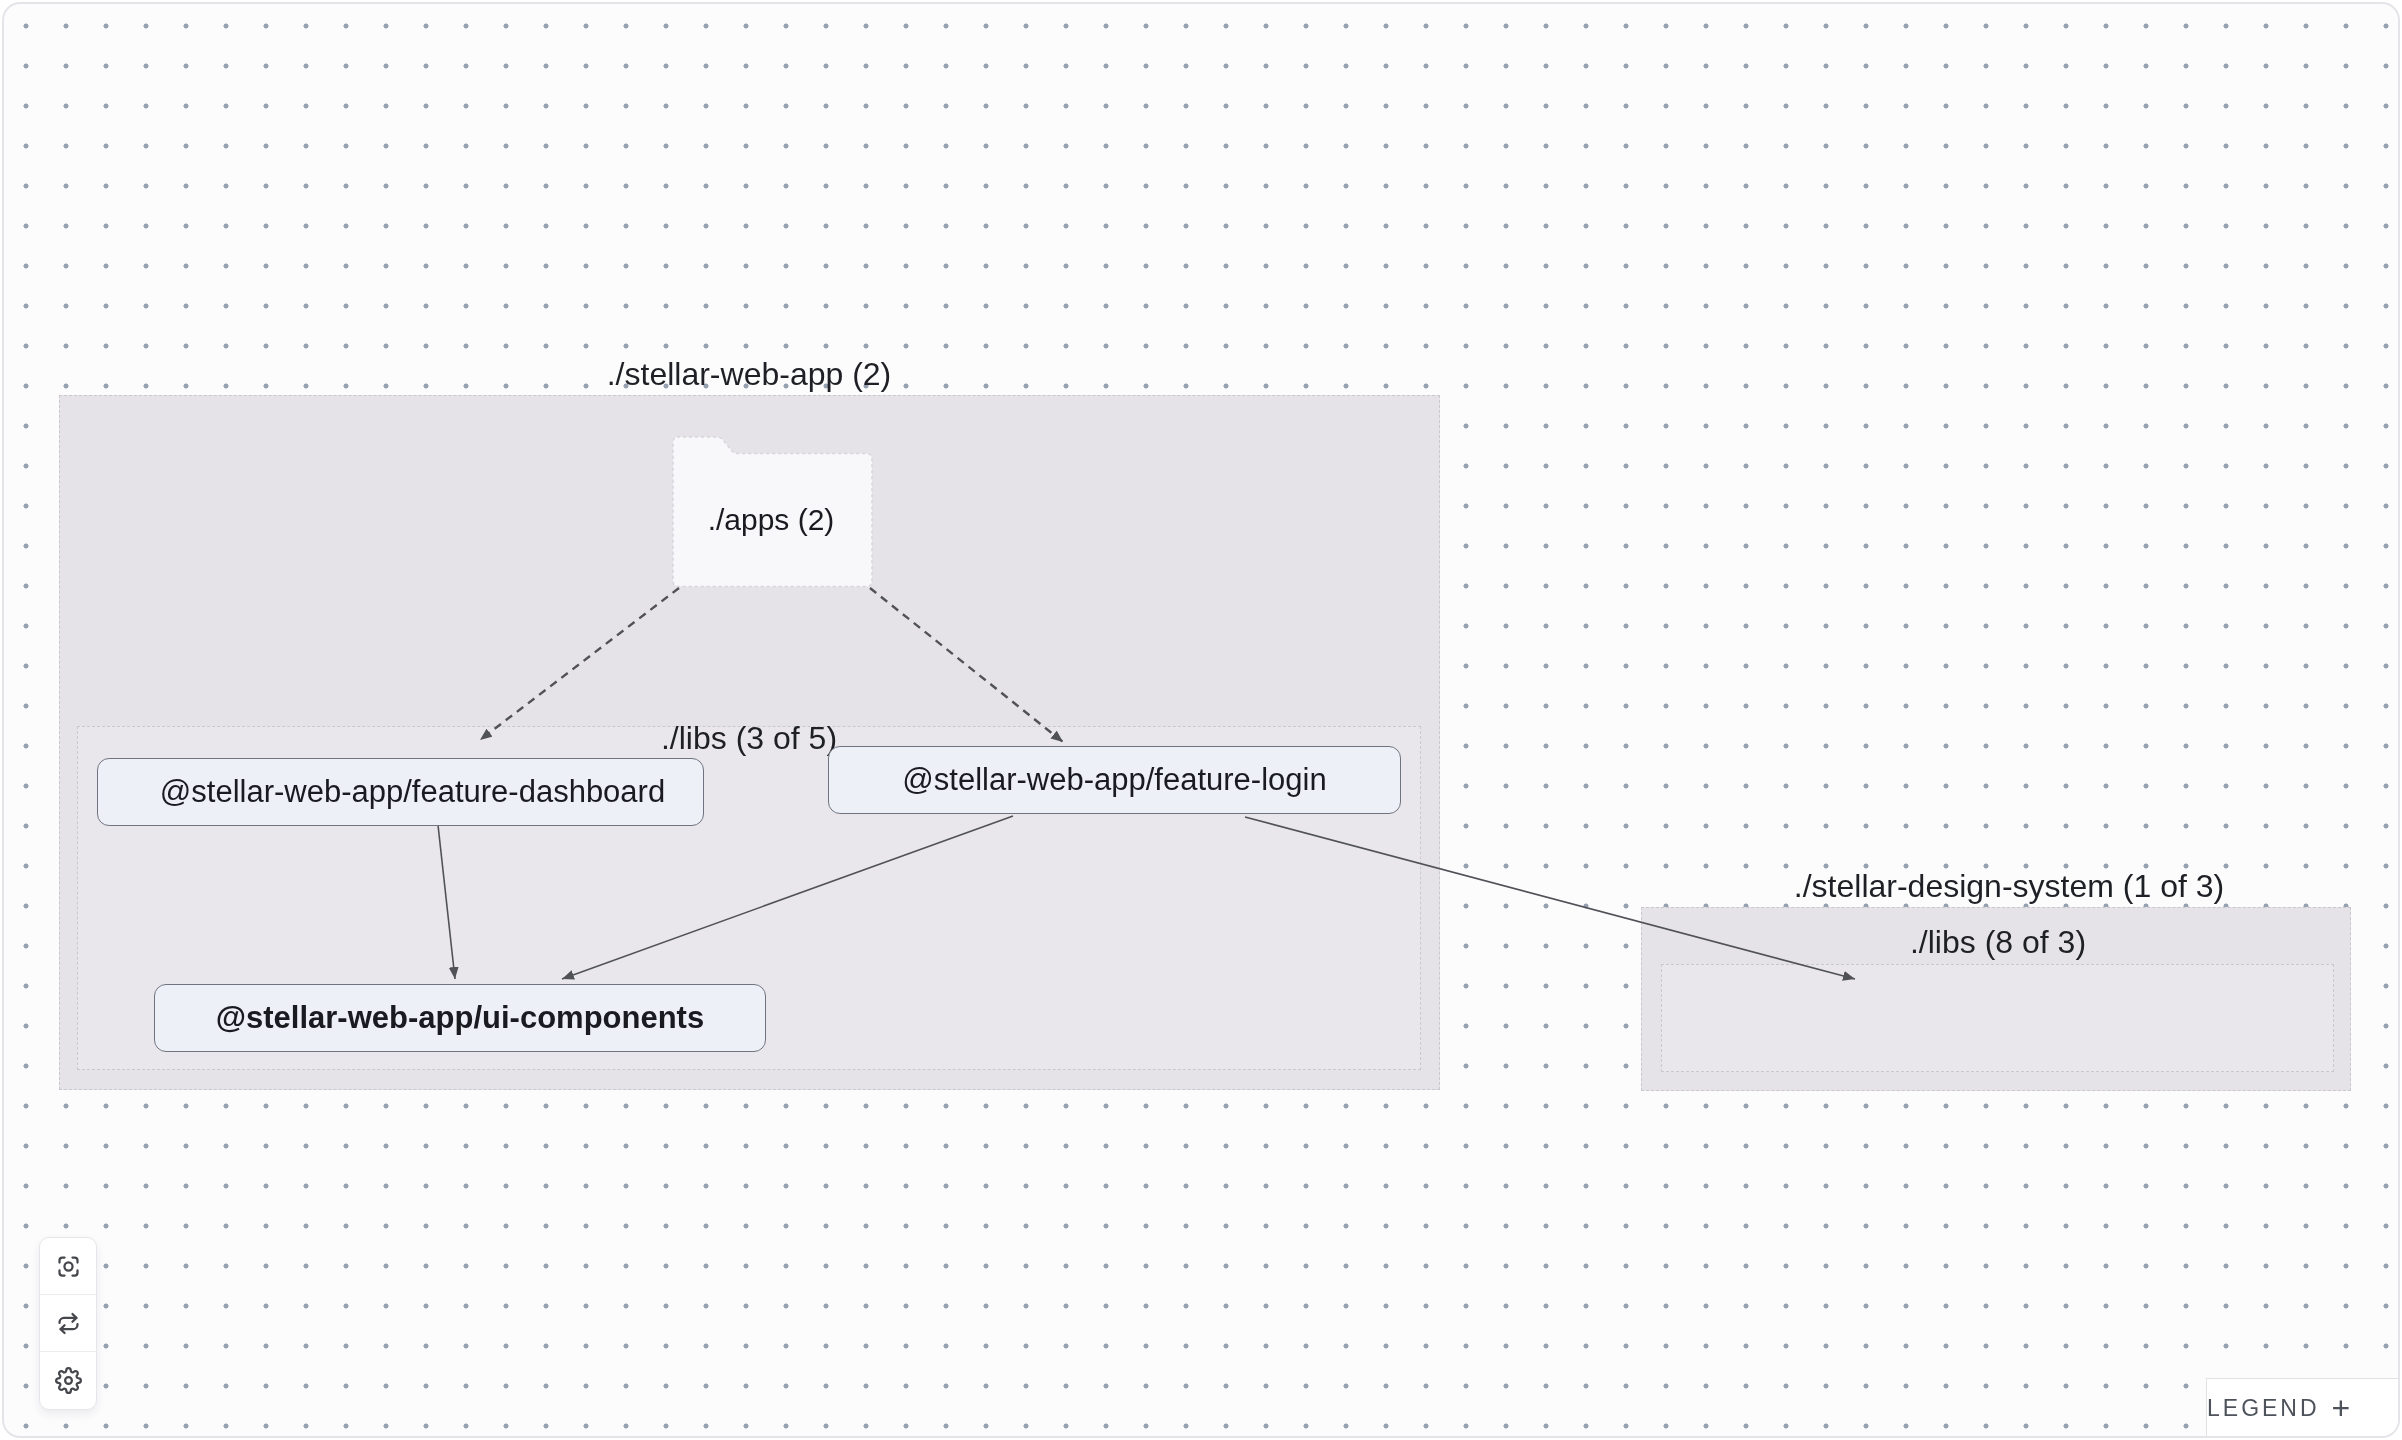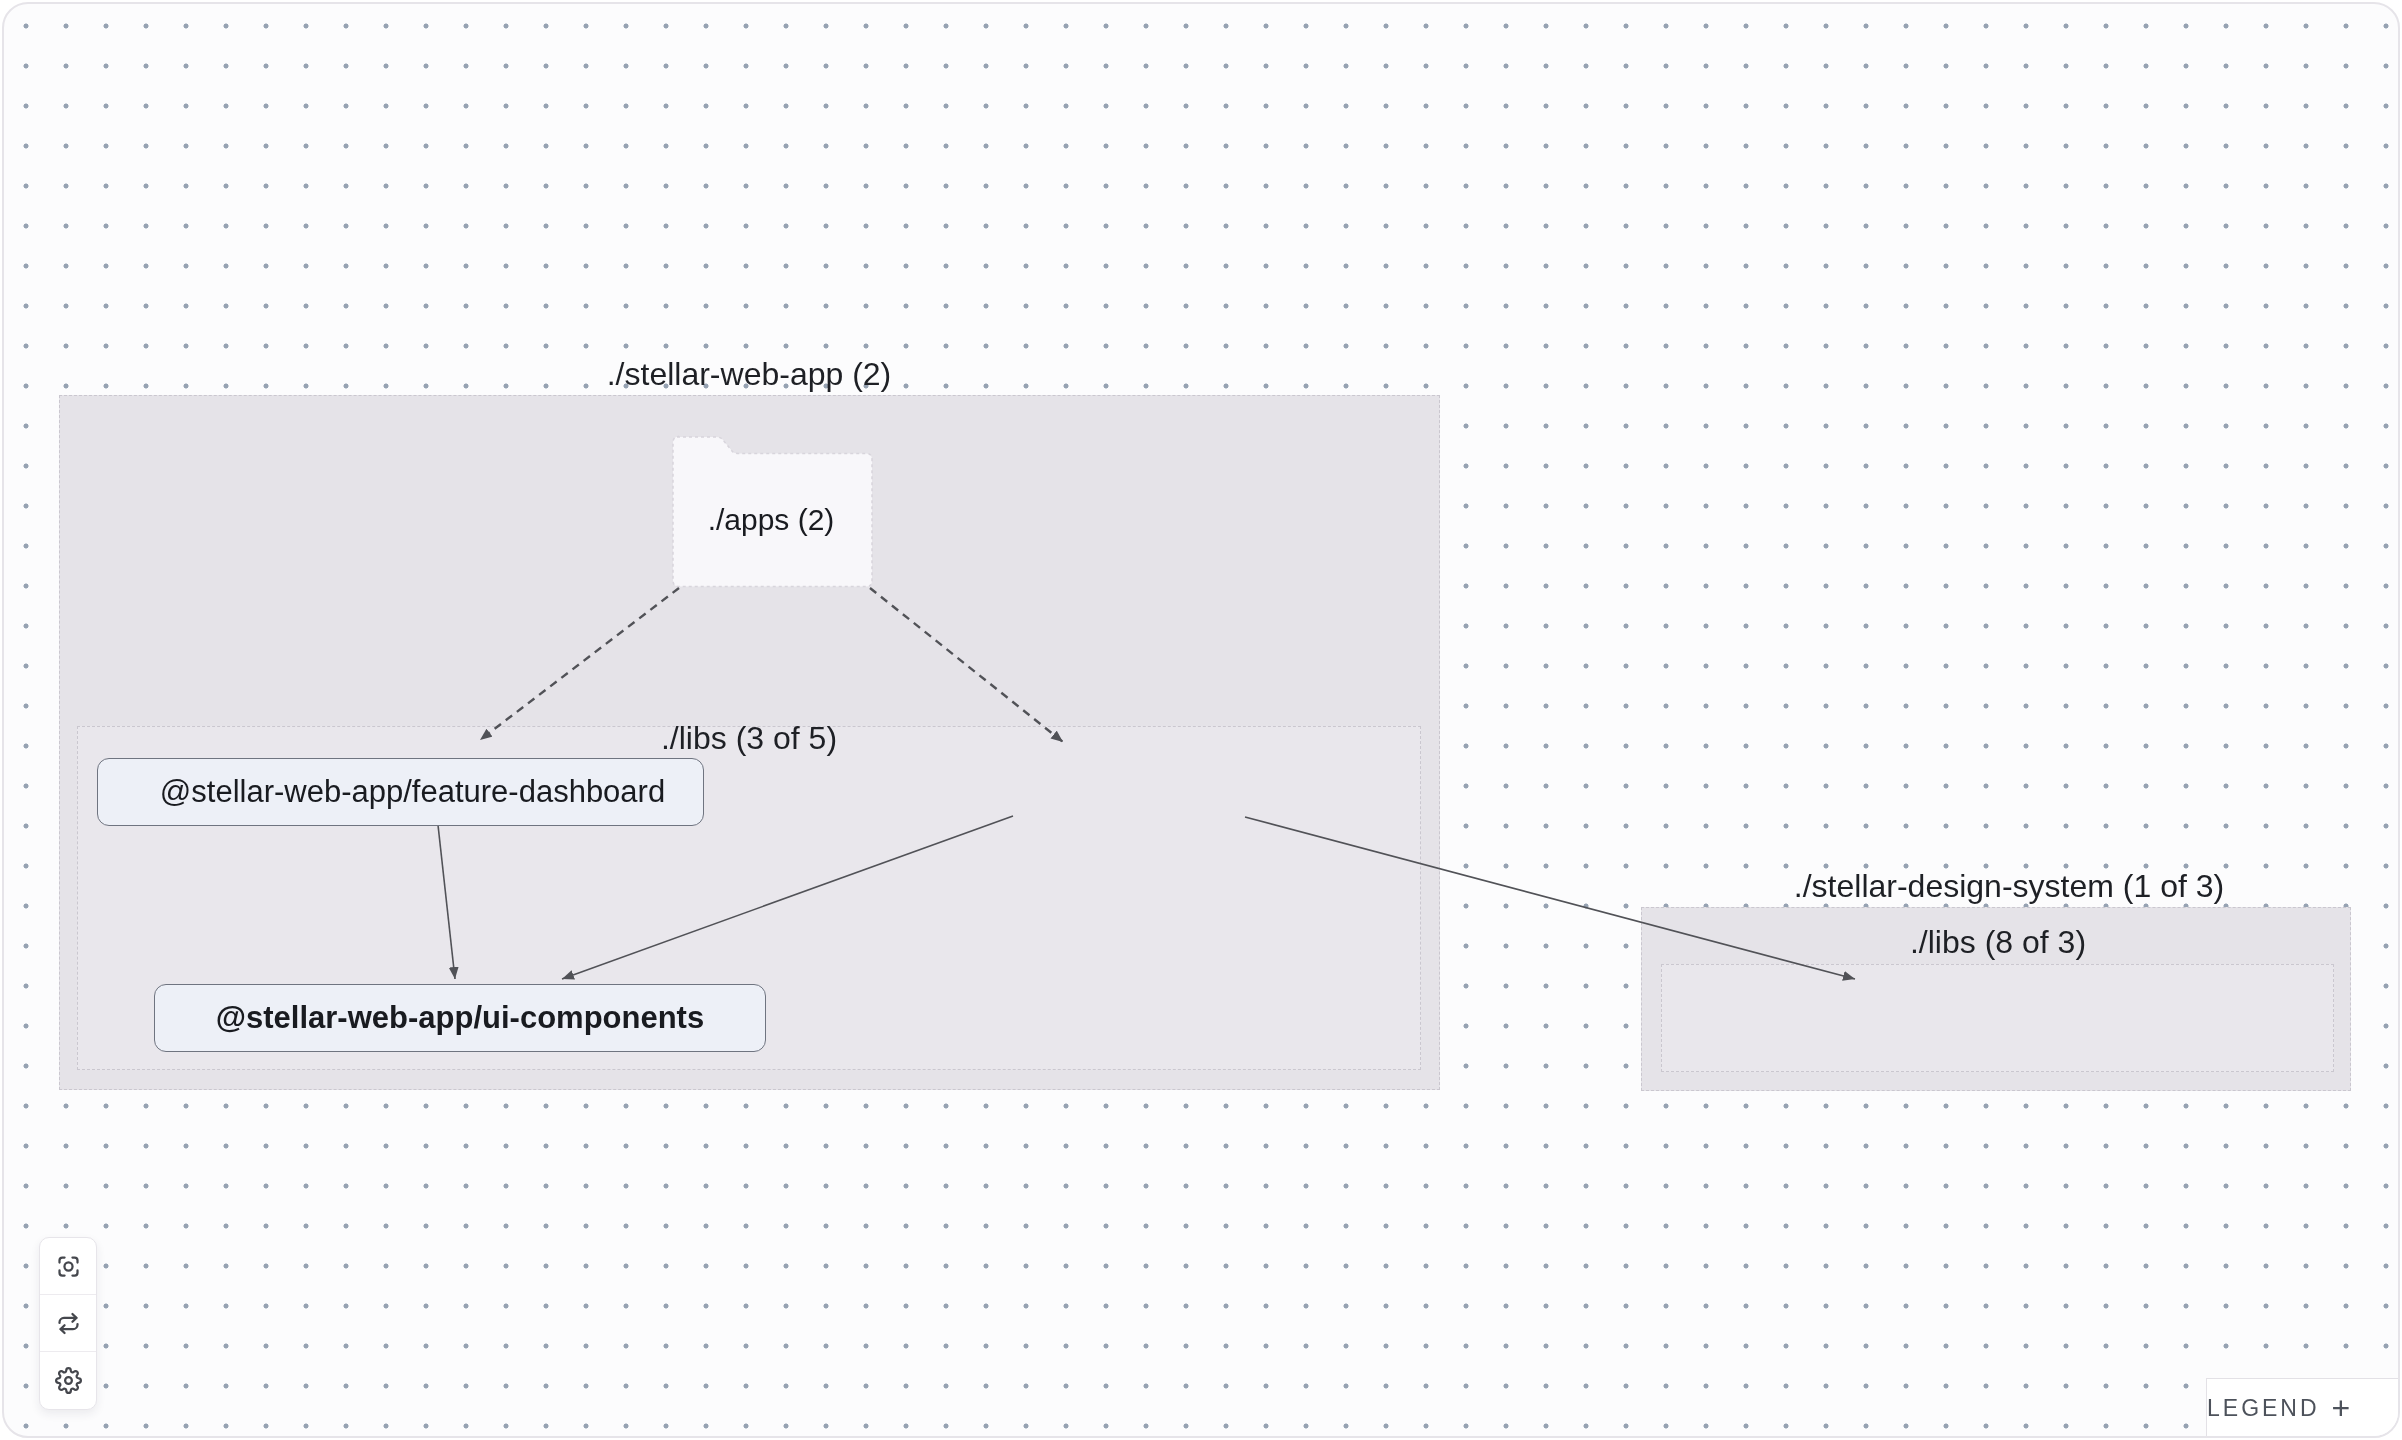--- a/index.html
+++ b/index.html
@@ -9,21 +9,21 @@
     --node-bg:#edf0f7; --node-border:#6f7480; --node-text:#191b20;
     --label-text:#1e2025; --edge:#515257;
     --panel-bg:#ffffff; --panel-border:#e7e5ea; --icon:#45474d;
     --legend-text:#4d525b;
   }
   *{margin:0;padding:0;box-sizing:border-box;}
   html,body{width:2402px;height:1440px;background:#ffffff;
     font-family:"Liberation Sans","DejaVu Sans",sans-serif;}
   .canvas{
     position:absolute; left:2px; top:2px; width:2398px; height:1436px;
-    border:2px solid var(--canvas-border); border-radius:26px; overflow:hidden;
+    border:2px solid var(--canvas-border); border-radius:18px; overflow:hidden;
     background-color:var(--canvas-bg);
     background-image:radial-gradient(circle, var(--dot) 2.1px, rgba(150,162,178,0) 2.9px);
     background-size:40px 40px; background-position:2px 2px;
   }
   .cluster{position:absolute; background:var(--cluster-bg);
     border:1px dashed var(--cluster-border);}
   .subcluster{position:absolute; background:var(--subcluster-bg);
     border:1px dashed var(--cluster-border);}
   .cluster-label{position:absolute; transform:translateX(-50%);
     font-size:32px; color:var(--label-text); white-space:nowrap; z-index:4;}
@@ -83,20 +83,21 @@
       </marker>
     </defs>
     <line class="edge-dashed" x1="675" y1="584" x2="476" y2="736" marker-end="url(#arrow)"></line>
     <line class="edge-dashed" x1="866" y1="584" x2="1059" y2="738" marker-end="url(#arrow)"></line>
     <line class="edge-solid" x1="433" y1="812" x2="451" y2="975" marker-end="url(#arrow)"></line>
     <line class="edge-solid" x1="1009" y1="812" x2="558" y2="975" marker-end="url(#arrow)"></line>
     <line class="edge-solid" x1="1241" y1="813" x2="1851" y2="975" marker-end="url(#arrow)"></line>
   </svg>
 
   <div class="node" style="left:93px; top:754px; width:607px;padding-left:24px;">@stellar-web-app/feature-dashboard</div>
+  <div class="node" style="left:824px; top:742px; width:573px;">@stellar-web-app/feature-login</div>
   <div class="node" style="left:150px; top:980px; width:612px;font-weight:bold;">@stellar-web-app/ui-components</div>
 
   <div class="controls">
     <button class="ctrl-btn">
       <svg viewBox="0 0 24 24">
         <circle cx="12" cy="12" r="3.6"></circle>
         <path d="M4 8.5 V6.5 a2.5 2.5 0 0 1 2.5 -2.5 h2"></path>
         <path d="M15.5 4 h2 A2.5 2.5 0 0 1 20 6.5 v2"></path>
         <path d="M20 15.5 v2 a2.5 2.5 0 0 1 -2.5 2.5 h-2"></path>
         <path d="M8.5 20 h-2 A2.5 2.5 0 0 1 4 17.5 v-2"></path>

